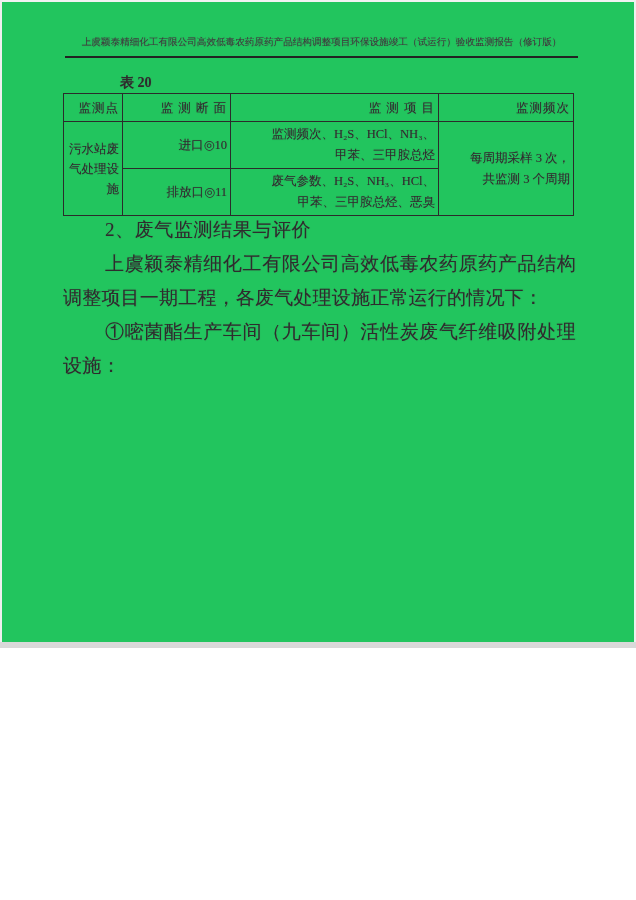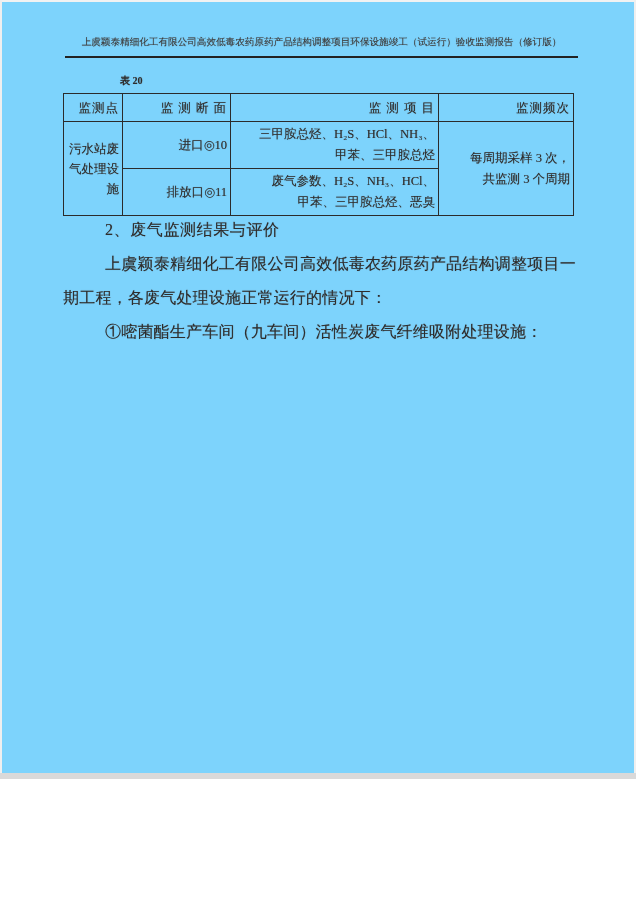--- a/index.html
+++ b/index.html
@@ -2,62 +2,62 @@
 <html><head>
 <meta charset="utf-8">
 <style>
   html,body{margin:0;padding:0;}
   body{
     width:636px;height:900px;background:#ffffff;
     font-family:"Liberation Serif","DejaVu Serif",serif;
     color:#333333;
   }
   .page{
-    position:relative;width:636px;height:779px;overflow:hidden;
-    background:#7dd3fc;
+    position:relative;width:636px;height:648px;overflow:hidden;
+    background:#22c55e;
     text-shadow:0.3px 0.3px 0.7px rgba(80,80,80,0.55);
   }
   
   .edge{position:absolute;background:#e2e2e2;}
   .edge-bottom{left:0;right:0;bottom:0;height:6px;background:#d9d9d9;}
   .edge-left{left:0;top:0;bottom:0;width:2px;background:#efefef;}
   .edge-right{right:0;top:0;bottom:0;width:2px;background:#efefef;}
   .edge-top{left:0;right:0;top:0;height:2px;background:#f2f2f2;}
 
   
   .doc-header{
     position:absolute;left:65px;top:36px;width:513px;
     text-align:center;font-size:9.6px;letter-spacing:0px;color:#3c3c3c;
     padding-bottom:7px;border-bottom:2px solid #222222;
     white-space:nowrap;
   }
 
   
-  .tbl-caption{position:absolute;top:74px;left:0;width:636px;height:18px;font-weight:bold;font-size:10px;color:#2c2c2c;}
+  .tbl-caption{position:absolute;top:74px;left:0;width:636px;height:18px;font-weight:bold;font-size:14px;color:#2c2c2c;}
   .tbl-label{position:absolute;left:120px;top:0;}
   .tbl-title{position:absolute;left:230px;top:0;letter-spacing:0.4px;}
 
   
   .tbl-wrap{position:absolute;left:63px;top:93px;width:510px;}
   table.mon{border-collapse:collapse;width:510px;table-layout:fixed;font-size:12.5px;color:#2e2e2e;}
   table.mon th,table.mon td{
     border:1.5px solid #2b2b2b;text-align:right;vertical-align:middle;
     padding:2px 3px;font-weight:normal;line-height:20px;
   }
   col.c1{width:59px;}col.c2{width:108px;}col.c3{width:208px;}col.c4{width:135px;}
   tr.hdr th{height:23px;letter-spacing:1px;}
   tr.r1 td{height:40px;}
   tr.r2 td{height:41px;}
   td.site{word-break:break-all;line-height:19px;padding:2px 8px;}
   .cell-line{display:block;line-height:21px;}
 
   
   .bodytext{
     position:absolute;left:63px;top:213px;width:513px;
-    font-size:16px;line-height:34px;text-align:justify;color:#2d2d2d;
+    font-size:19px;line-height:34px;text-align:justify;color:#2d2d2d;
     letter-spacing:0.2px;
   }
   .bodytext p{margin:0;text-indent:42px;}
   .bodytext p.heading{letter-spacing:0.6px;}
 
   
   .footer-num{position:absolute;left:0;top:827px;width:650px;text-align:center;font-size:11px;color:#5a5a5a;}
   .footer-org{position:absolute;right:63px;top:833px;font-size:16px;color:#3f3f3f;letter-spacing:0.5px;}
 </style>
 </head>
@@ -85,21 +85,21 @@
         <tr class="hdr">
           <th>监测点</th>
           <th>监 测 断 面</th>
           <th>监  测  项  目</th>
           <th>监测频次</th>
         </tr>
         <tr class="r1">
           <td class="site" rowspan="2">污水站废气处理设施</td>
           <td>进口◎10</td>
           <td>
-            <span class="cell-line">三甲胺总烃、H₂S、HCl、NH₃、</span>
+            <span class="cell-line">监测频次、H₂S、HCl、NH₃、</span>
             <span class="cell-line">甲苯、三甲胺总烃</span>
           </td>
           <td rowspan="2">
             <span class="cell-line">每周期采样 3 次，</span>
             <span class="cell-line">共监测 3 个周期</span>
           </td>
         </tr>
         <tr class="r2">
           <td>排放口◎11</td>
           <td>

